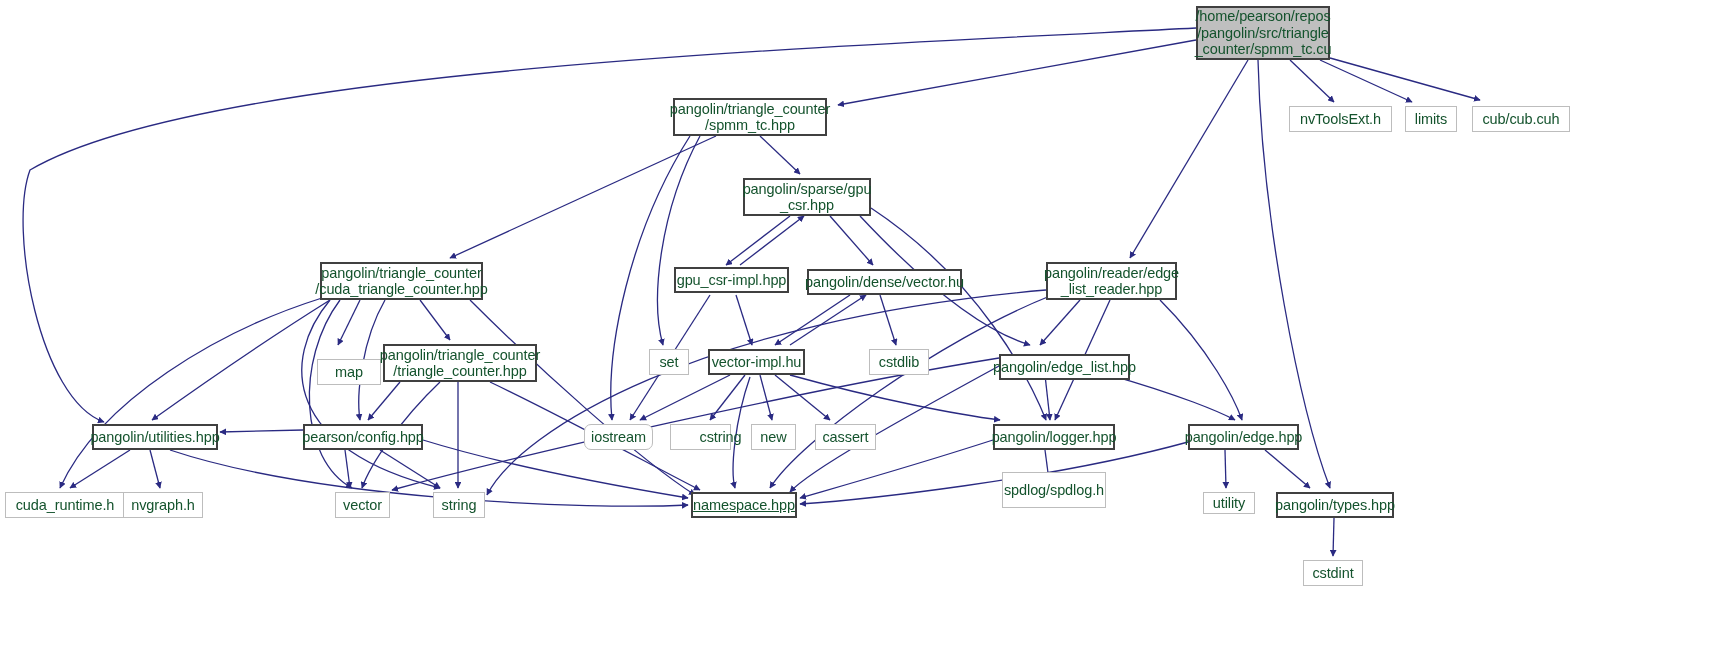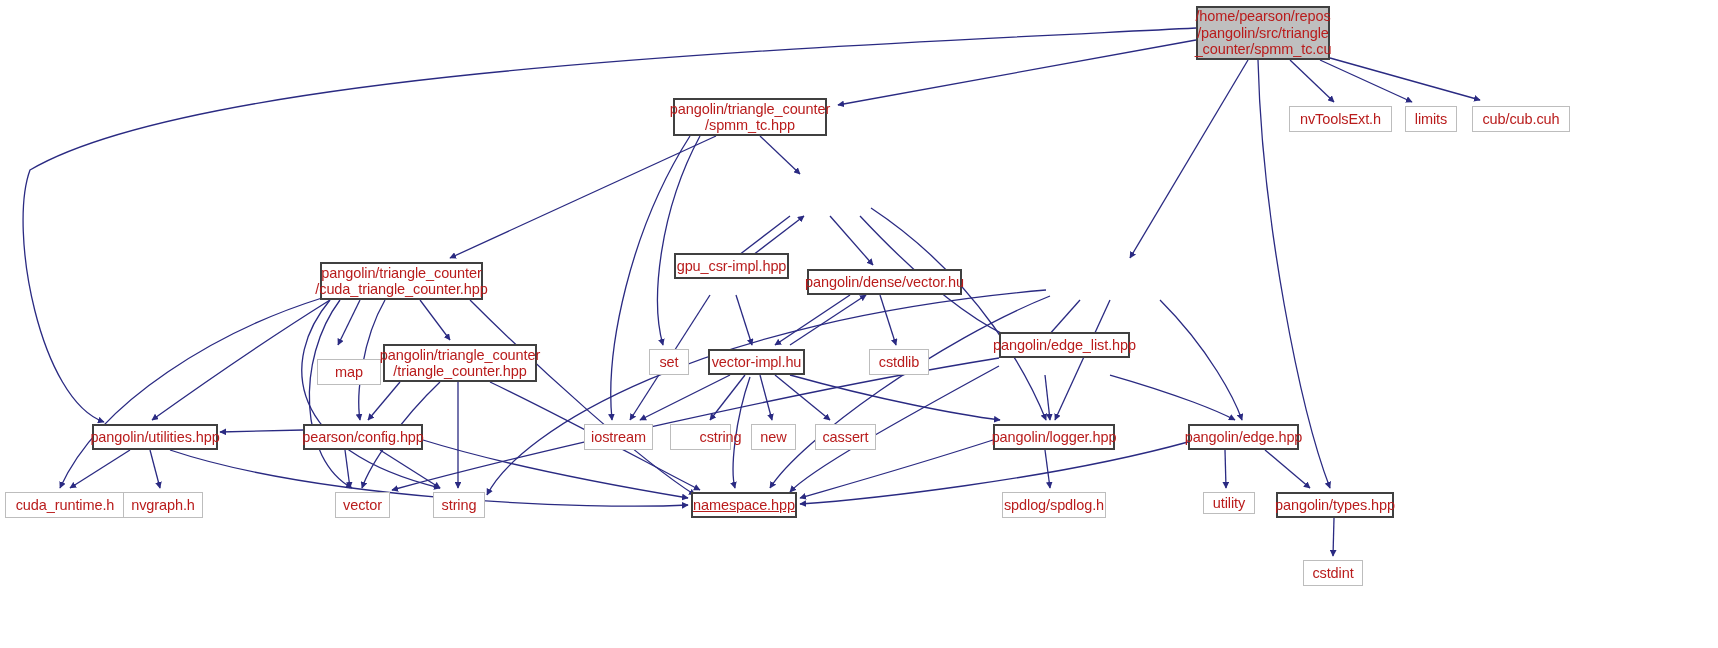--- a/index.html
+++ b/index.html
@@ -32,21 +32,21 @@
   }
   .node {
     position: absolute;
     box-sizing: border-box;
     display: flex;
     align-items: center;
     justify-content: center;
     text-align: center;
     font-size: 14.5px;
     line-height: 16.5px;
-    color: #b91c1c;
+    color: #14532d;
     background: #ffffff;
     border: 1px solid #bdbdbd;
     white-space: pre;
     letter-spacing: -0.1px;
   }
   .node.local {
     border: 2px solid #404040;
   }
   .node.current {
     border: 2px solid #404040;
@@ -129,42 +129,46 @@
   </svg>
   <div id="node-layer">
       <div class="node current" style="left: 1196px; top: 6px; width: 134px; height: 54px;">/home/pearson/repos
 /pangolin/src/triangle
 _counter/spmm_tc.cu</div>
       <div class="node extern" style="left: 1289px; top: 106px; width: 103px; height: 26px;">nvToolsExt.h</div>
       <div class="node extern" style="left: 1405px; top: 106px; width: 52px; height: 26px;">limits</div>
       <div class="node extern" style="left: 1472px; top: 106px; width: 98px; height: 26px;">cub/cub.cuh</div>
       <div class="node local" style="left: 673px; top: 98px; width: 154px; height: 38px;">pangolin/triangle_counter
 /spmm_tc.hpp</div>
+      <div class="node local" style="left: 743px; top: 178px; width: 128px; height: 38px;">pangolin/sparse/gpu
+_csr.hpp</div>
       <div class="node local" style="left: 320px; top: 262px; width: 163px; height: 38px;">pangolin/triangle_counter
 /cuda_triangle_counter.hpp</div>
-      <div class="node local" style="left: 674px; top: 253px; width: 115px; height: 26px;">gpu_csr-impl.hpp</div>
+      <div class="node local" style="left: 674px; top: 267px; width: 115px; height: 26px;">gpu_csr-impl.hpp</div>
       <div class="node local" style="left: 807px; top: 269px; width: 155px; height: 26px;">pangolin/dense/vector.hu</div>
+      <div class="node local" style="left: 1046px; top: 262px; width: 131px; height: 38px;">pangolin/reader/edge
+_list_reader.hpp</div>
       <div class="node extern" style="left: 317px; top: 359px; width: 64px; height: 26px;">map</div>
       <div class="node local" style="left: 383px; top: 344px; width: 154px; height: 38px;">pangolin/triangle_counter
 /triangle_counter.hpp</div>
       <div class="node extern" style="left: 649px; top: 349px; width: 40px; height: 26px;">set</div>
       <div class="node local" style="left: 708px; top: 349px; width: 97px; height: 26px;">vector-impl.hu</div>
       <div class="node extern" style="left: 869px; top: 349px; width: 60px; height: 26px;">cstdlib</div>
-      <div class="node local" style="left: 999px; top: 332px; width: 131px; height: 26px;">pangolin/edge_list.hpp</div>
+      <div class="node local" style="left: 999px; top: 354px; width: 131px; height: 26px;">pangolin/edge_list.hpp</div>
       <div class="node local" style="left: 92px; top: 424px; width: 126px; height: 26px;">pangolin/utilities.hpp</div>
       <div class="node local" style="left: 303px; top: 424px; width: 120px; height: 26px;">pearson/config.hpp</div>
-      <div class="node extern" style="left: 584px; top: 424px; width: 69px; height: 26px;">iostream</div>
+      <div class="node extern" style="left: 584px; top: 424px; width: 69px; height: 26px; border-radius: 7px;">iostream</div>
       <div class="node extern" style="left: 670px; top: 424px; width: 61px; height: 26px; padding-left: 40px;">cstring</div>
       <div class="node extern" style="left: 751px; top: 424px; width: 45px; height: 26px;">new</div>
       <div class="node extern" style="left: 815px; top: 424px; width: 61px; height: 26px;">cassert</div>
       <div class="node local" style="left: 993px; top: 424px; width: 122px; height: 26px;">pangolin/logger.hpp</div>
       <div class="node local" style="left: 1188px; top: 424px; width: 111px; height: 26px;">pangolin/edge.hpp</div>
       <div class="node extern" style="left: 5px; top: 492px; width: 120px; height: 26px;">cuda_runtime.h</div>
       <div class="node extern" style="left: 123px; top: 492px; width: 80px; height: 26px;">nvgraph.h</div>
       <div class="node extern" style="left: 335px; top: 492px; width: 55px; height: 26px;">vector</div>
       <div class="node extern" style="left: 433px; top: 492px; width: 52px; height: 26px;">string</div>
       <div class="node local" style="left: 691px; top: 492px; width: 106px; height: 26px; text-decoration: underline;">namespace.hpp</div>
-      <div class="node extern" style="left: 1002px; top: 492px; width: 104px; height: 26px;">spdlog/spdlog.h</div>
+      <div class="node extern" style="left: 1002px; top: 472px; width: 104px; height: 36px;">spdlog/spdlog.h</div>
       <div class="node extern" style="left: 1203px; top: 492px; width: 52px; height: 22px;">utility</div>
       <div class="node local" style="left: 1276px; top: 492px; width: 118px; height: 26px;">pangolin/types.hpp</div>
       <div class="node extern" style="left: 1303px; top: 560px; width: 60px; height: 26px;">cstdint</div>
     </div>
 </div>
 
 </body></html>

